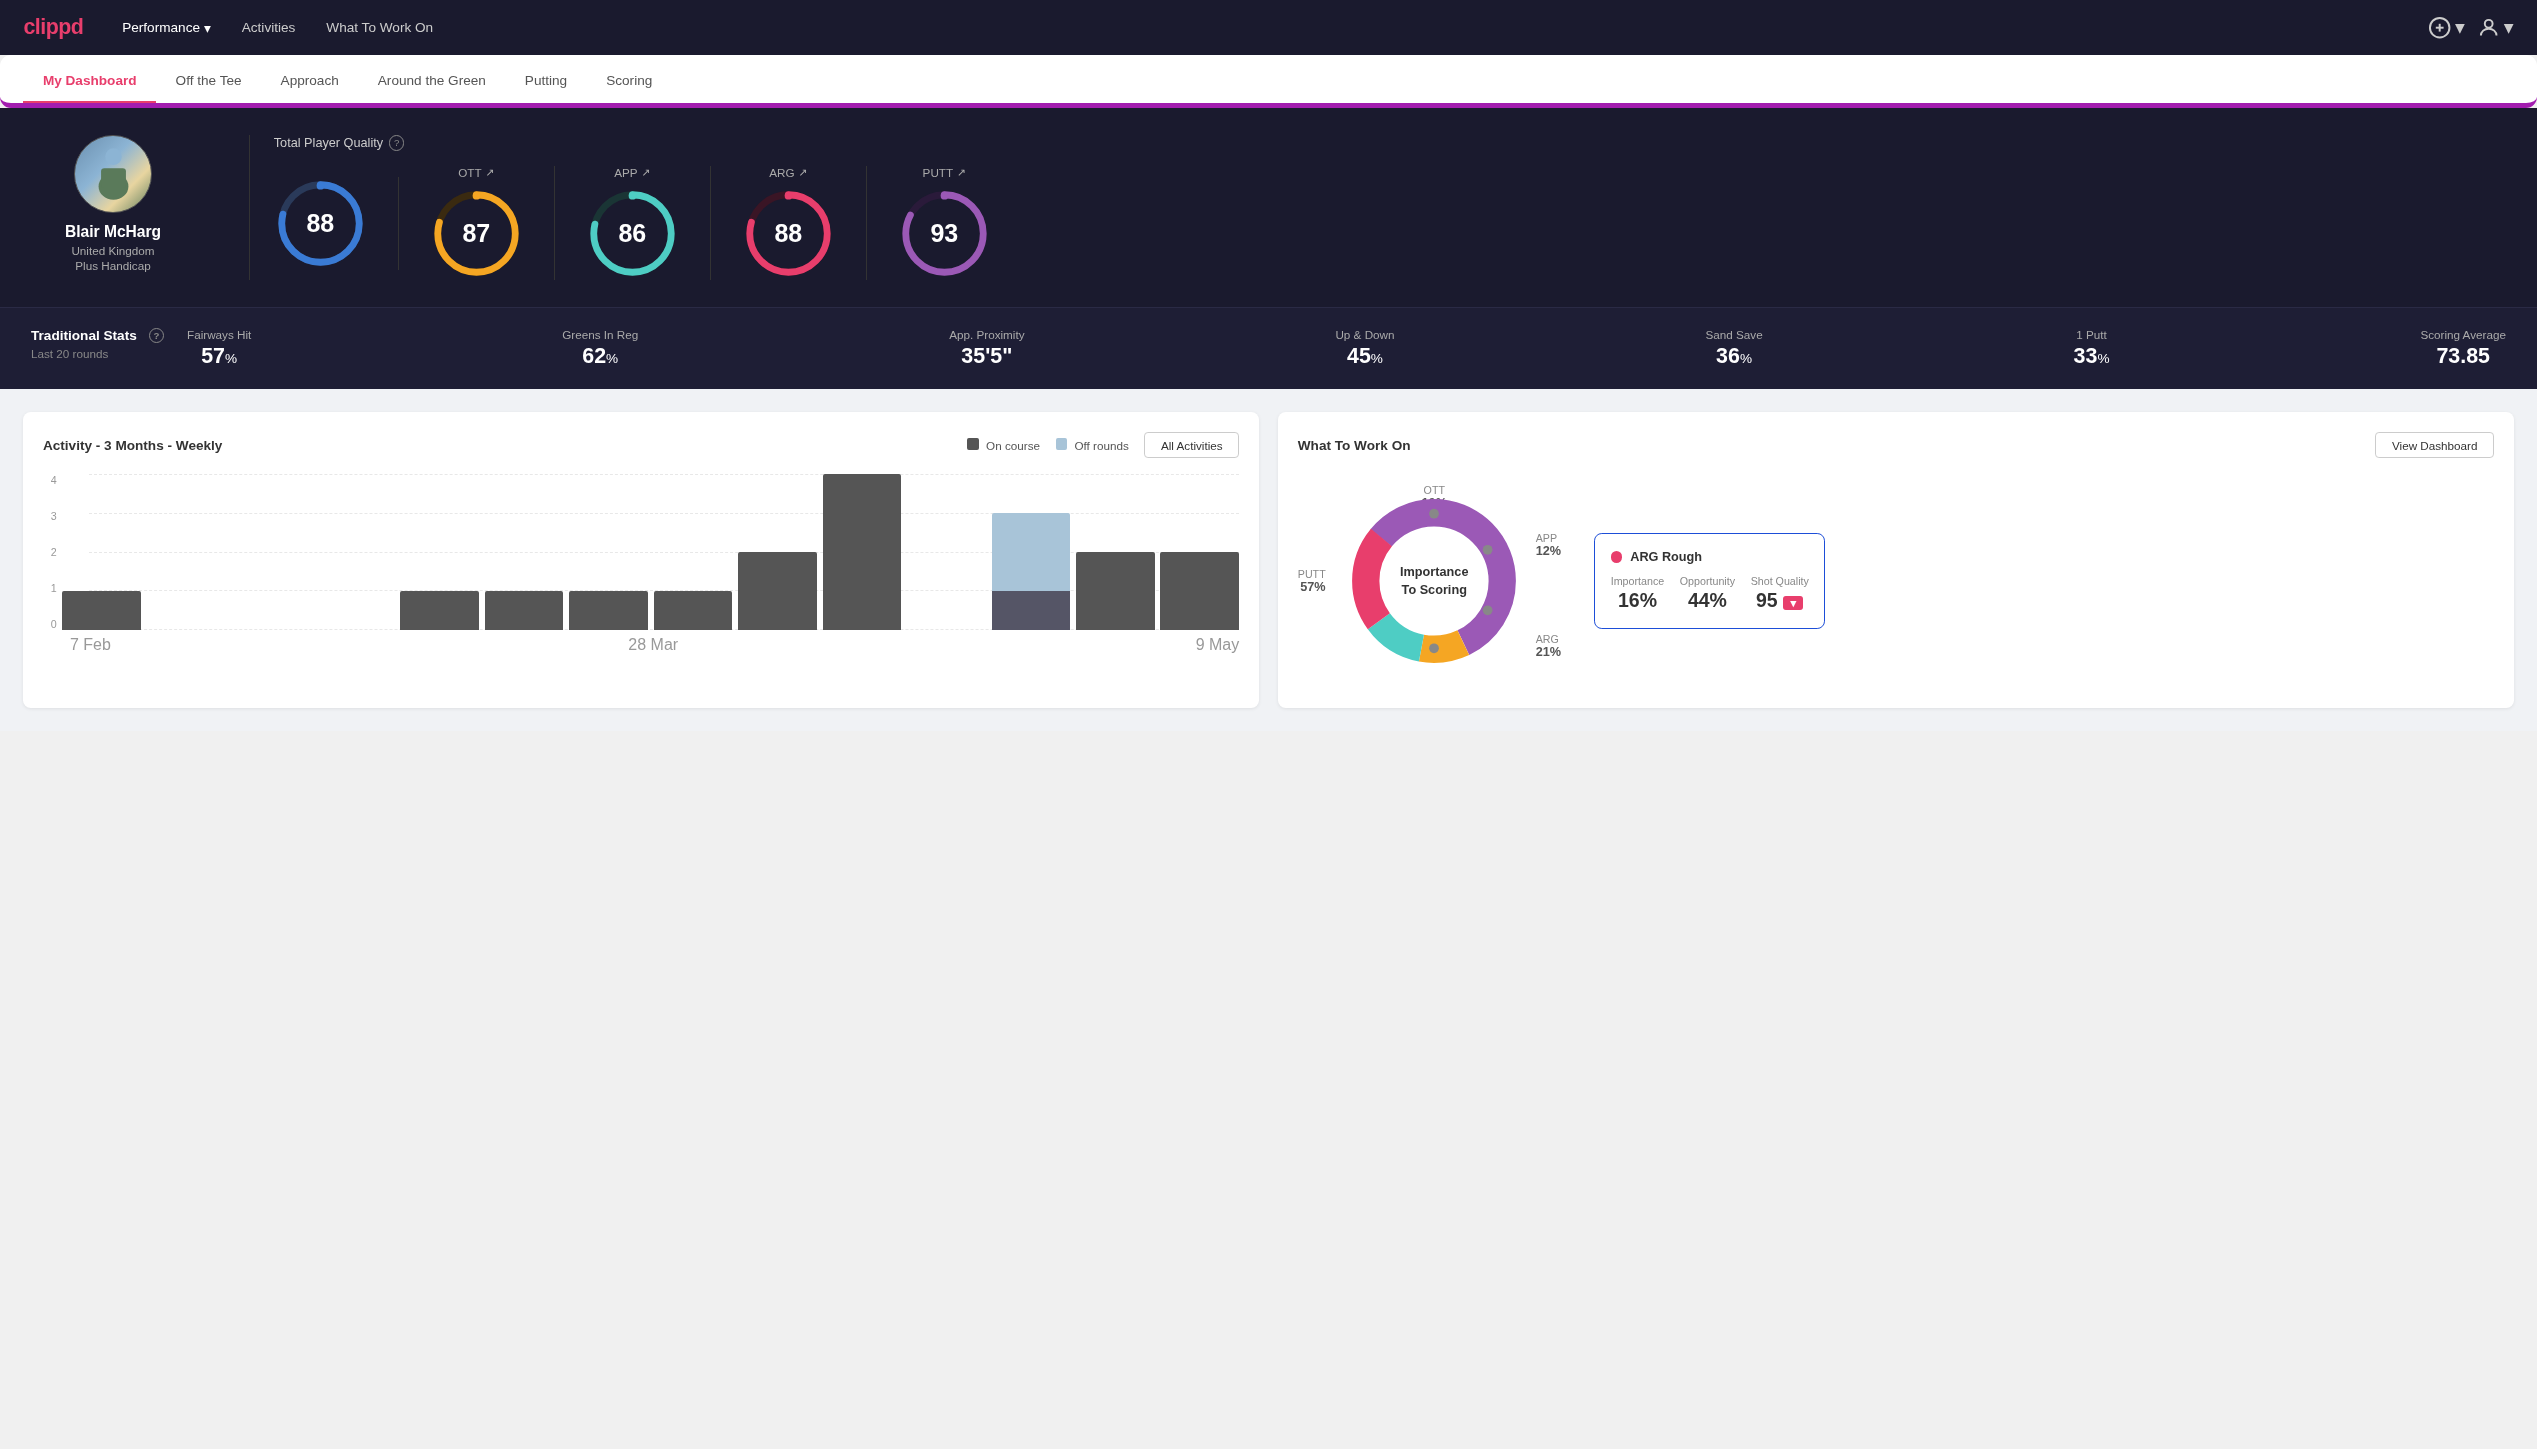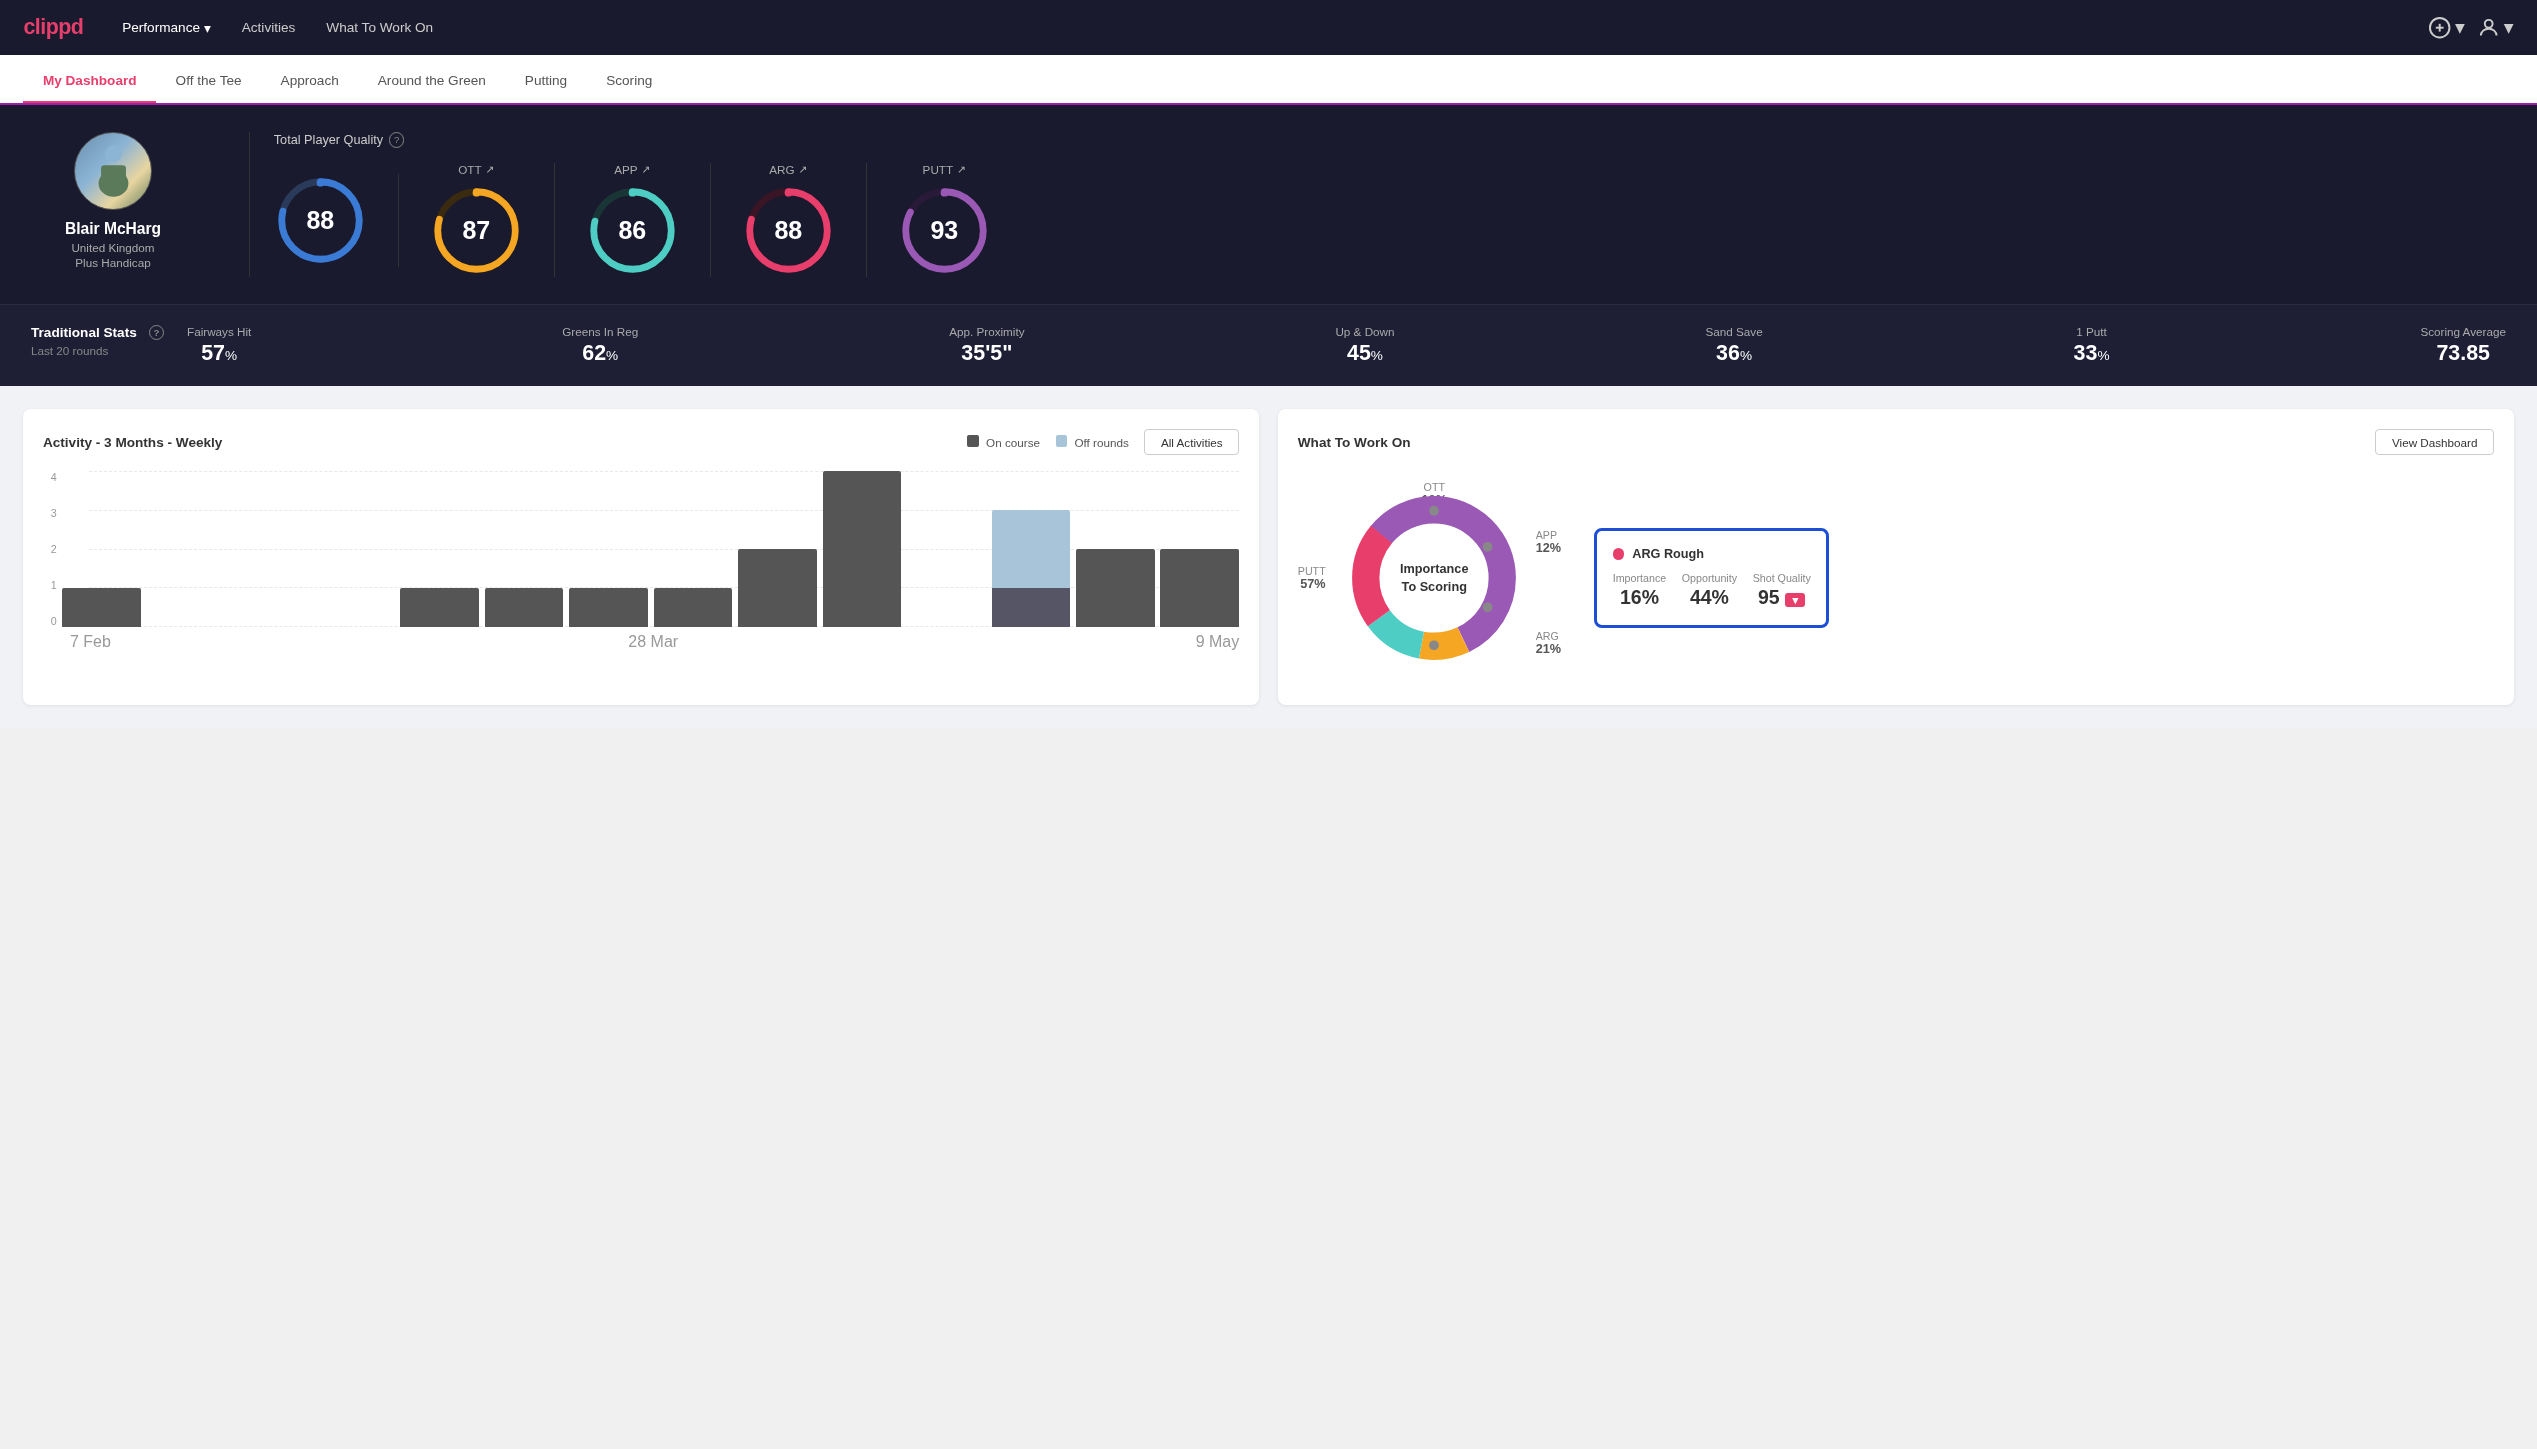--- a/index.html
+++ b/index.html
@@ -44,21 +44,22 @@
       align-items: center;
       gap: 3.9px;
     }
 
     
     .tabs-bar {
       background: #fff;
       display: flex;
       align-items: center;
       padding: 0 23.4px;
-      border-bottom: 2px solid #a21caf;
+      border-bottom: 5px solid #a21caf;
+      border-radius: 11px;
     }
     .tab {
       padding: 17.5px 19.5px 13.6px;
       font-size: 13.6px;
       color: #555;
       cursor: pointer;
       border-bottom: 2.9px solid transparent;
       white-space: nowrap;
     }
     .tab.active {
@@ -356,21 +357,21 @@
       justify-content: center;
       font-size: 12.7px;
       font-weight: 600;
       color: #333;
       text-align: center;
       line-height: 1.4;
     }
 
     .wtw-info-card {
       background: #fff;
-      border: 3px solid #1d4ed8;
+      border: 1px solid #1d4ed8;
       border-radius: 7.8px;
       padding: 15.6px;
       min-width: 214px;
     }
     .wtw-info-title {
       font-size: 12.7px;
       font-weight: 600;
       color: #333;
       display: flex;
       align-items: center;

